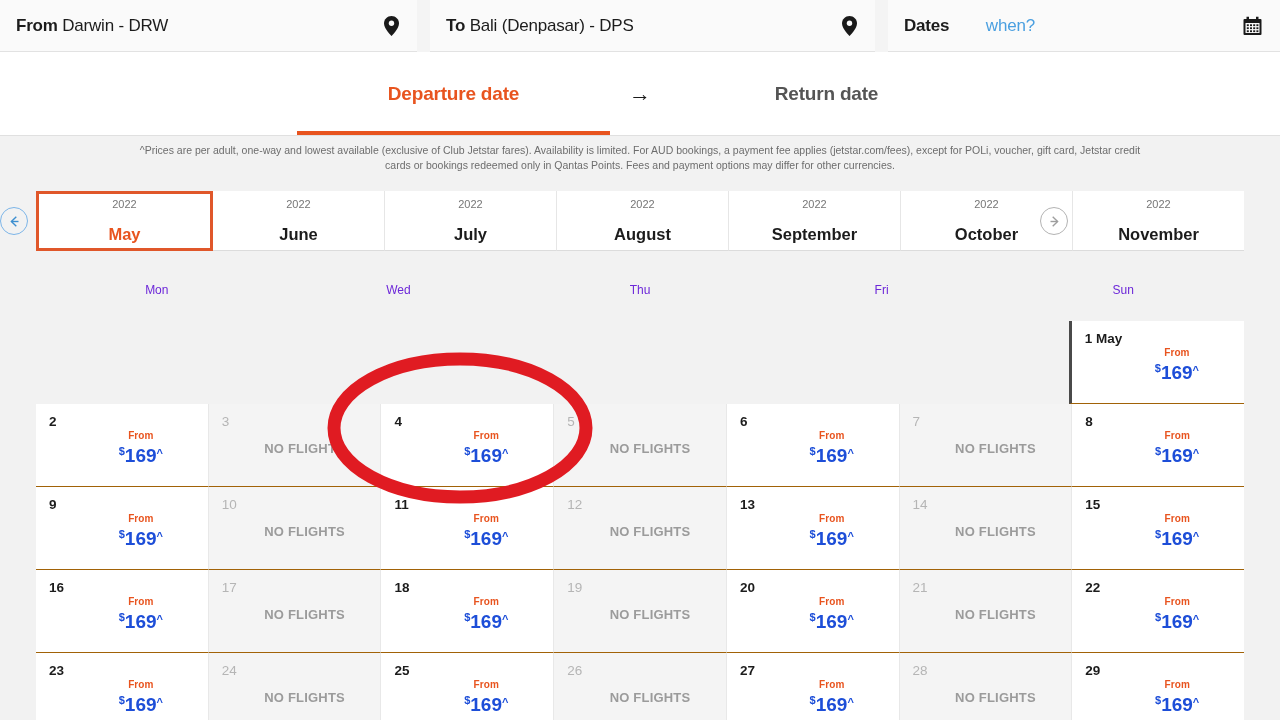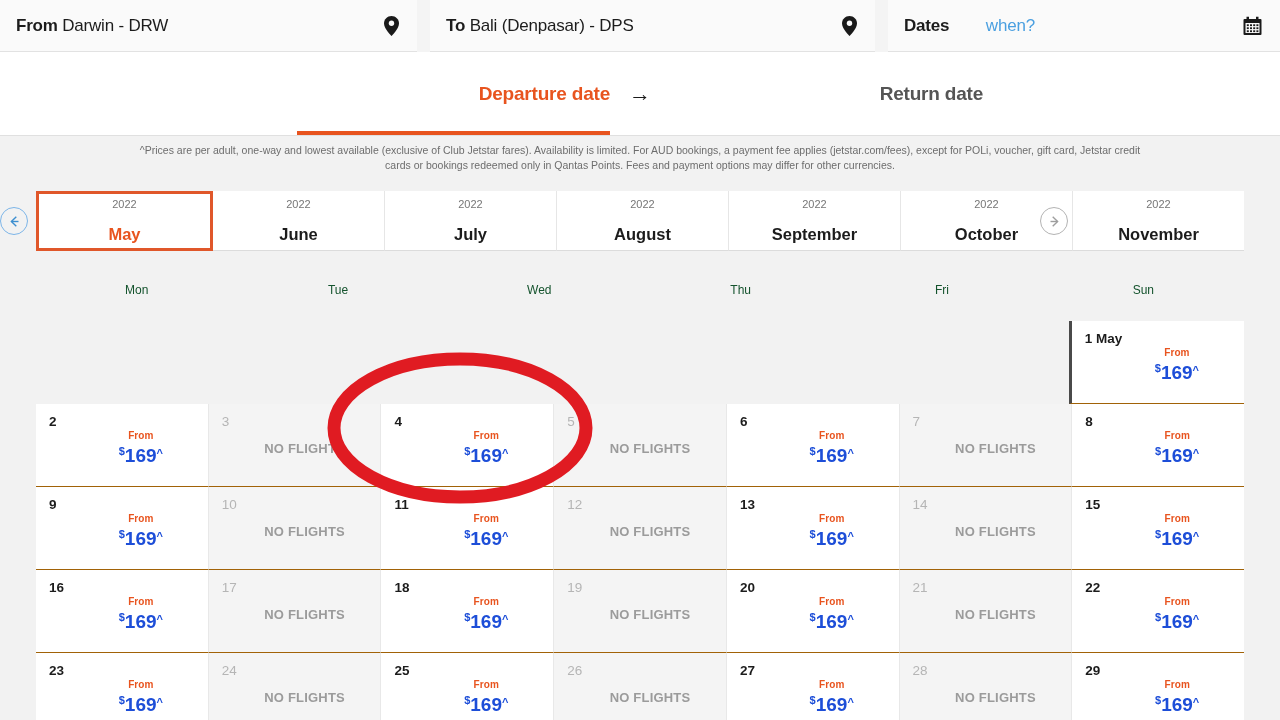--- a/index.html
+++ b/index.html
@@ -40,21 +40,21 @@
   
   .tabsbar {
     position: absolute; top: 52px; left: 0; width: 1280px; height: 84px;
     background: #ffffff;
     border-bottom: 1px solid #e0e0e0;
     display: flex; align-items: center; justify-content: center;
   }
   .tabs-inner { display: flex; align-items: center; position: relative; height: 100%; }
   .tab {
     font-size: 19px; font-weight: bold; letter-spacing: -0.2px;
-    display: flex; align-items: center; justify-content: flex-end;
+    display: flex; align-items: center; justify-content: center;
     height: 100%; position: relative;
   }
   .tab.dep { width: 313px; color: #e8541f; }
   .tab.ret { width: 313px; color: #555555; }
   .tab.dep::after {
     content: ""; position: absolute; left: 0; right: 0; bottom: 0;
     height: 4px; background: #e8541f;
   }
   .tab-arrow { width: 60px; display: flex; align-items: center; justify-content: center;
     font-size: 22px; color: #1a1a1a; }
@@ -94,21 +94,21 @@
     border-radius: 50%; display: flex; align-items: center; justify-content: center;
   }
   .navbtn.prev { left: 0px; border: 1.5px solid #7cb5e8; }
   .navbtn.next { right: 8px; border: 1.5px solid #b3b3b3; }
 
   
   .weekdays {
     position: absolute; top: 283px; left: 36px; width: 1208px; height: 24px;
     display: flex;
   }
-  .wd { flex: 1 1 0; text-align: center; font-size: 12px; color: #14532d; }
+  .wd { flex: 1 1 0; text-align: center; font-size: 12px; color: #6d28d9; }
 
   
   .calendar {
     position: absolute; top: 321px; left: 36px; width: 1208px;
   }
   .week { display: flex; width: 1208px; }
   .cell {
     flex: 1 1 0; height: 83px;
     border-right: 1px solid #e8e8e8;
     border-bottom: 1px solid #a16207;
@@ -275,21 +275,20 @@
 
   <div class="navbtn next">
     <svg width="15" height="15" viewBox="0 0 15 15">
       <path d="M5.7 2.8 L10.6 7.5 L5.7 12.2" stroke="#9e9e9e" stroke-width="1.4" fill="none"></path>
       <line x1="3.5" y1="7.5" x2="10.4" y2="7.5" stroke="#9e9e9e" stroke-width="1.4"></line>
     </svg>
   </div>
 
   <div class="weekdays">
       <div class="wd">Mon</div>
-      <div class="wd">Tue</div>
       <div class="wd">Wed</div>
       <div class="wd">Thu</div>
       <div class="wd">Fri</div>
       <div class="wd">Sun</div>
     </div>
 
   <div class="calendar">
       <div class="week">
         <div class="cell empty"></div>
         <div class="cell empty"></div>

